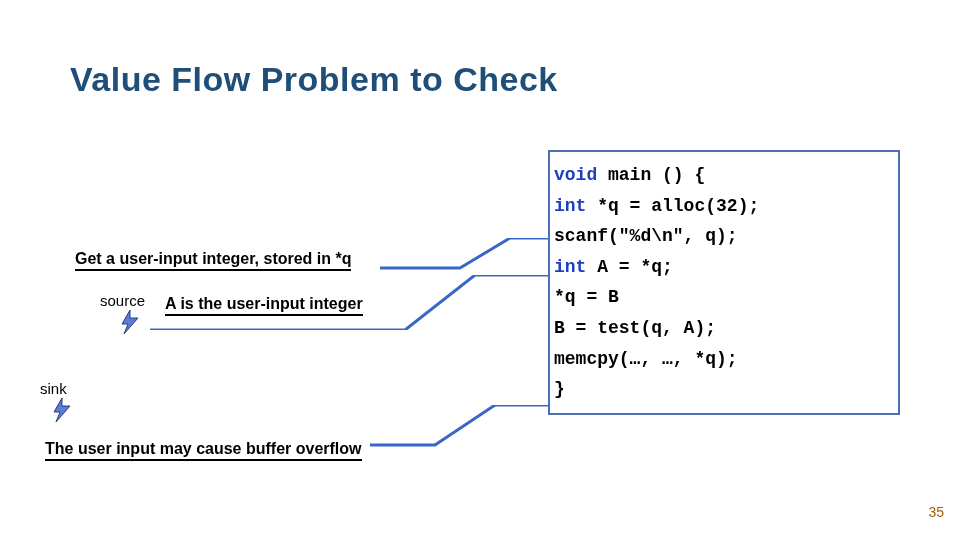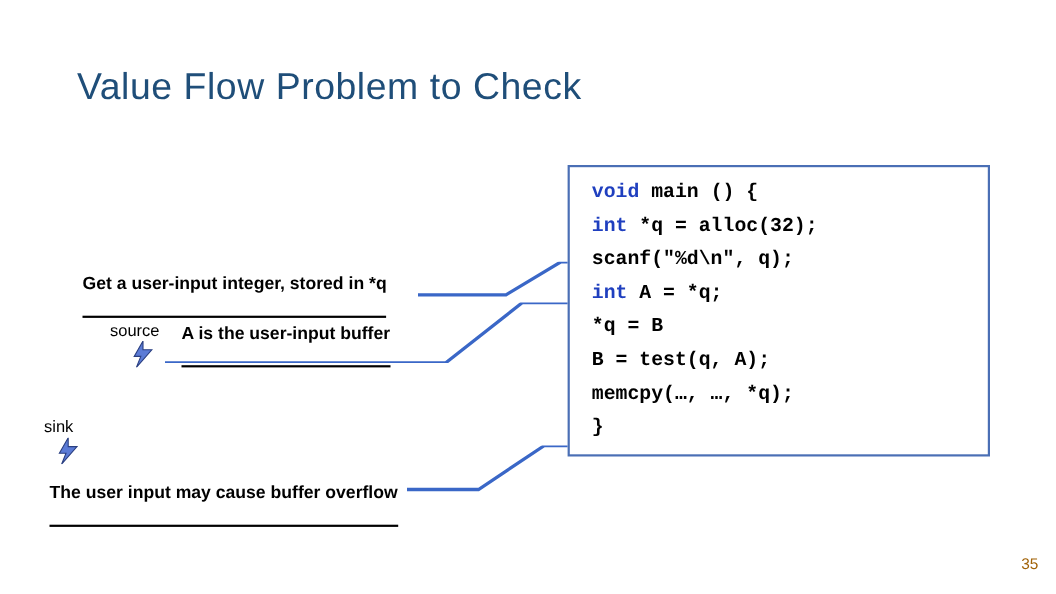--- a/index.html
+++ b/index.html
@@ -1,21 +1,21 @@
 <!DOCTYPE html>
 <html><head>
 <meta charset="utf-8">
 <style>
   html,body{margin:0;padding:0;width:960px;height:540px;background:#fff;font-family:Arial,Helvetica,sans-serif;overflow:hidden}
   .slide{position:relative;width:960px;height:540px}
-  .title{position:absolute;left:70px;top:60px;font-size:34px;color:#1f4e79;font-weight:400;letter-spacing:.5px}
-  .code-box{position:absolute;right:60px;top:150px;width:340px;border:2px solid #4a6fb5;background:#fff;font-family:"Courier New",monospace;font-size:18px;line-height:1.7;padding:8px 20px;font-weight:bold}
+  .title{position:absolute;left:70px;top:60px;font-size:34px;color:#1f4e79;font-weight:700;letter-spacing:.5px}
+  .code-box{position:absolute;right:60px;top:150px;width:340px;border:2px solid #4a6fb5;background:#fff;font-family:"Courier New",monospace;font-size:18px;line-height:1.7;padding:8px 4px;font-weight:bold}
   .code-box .kw{color:#1f3fbf;font-weight:bold}
   .anno{position:absolute;font-size:16px;font-weight:bold;color:#000}
-  .under{border-bottom:2px solid #000;display:inline-block;padding-bottom:19px}
+  .under{border-bottom:2px solid #000;display:inline-block;padding-bottom:1px}
   .conn{position:absolute;height:0;pointer-events:none}
   .lbl{position:absolute;font-size:15px;font-weight:normal}
   .bolt{position:absolute;width:24px;height:24px}
   .bolt svg{width:100%;height:100%}
   .pagenum{position:absolute;right:16px;bottom:20px;font-size:14px;color:#a16207}
 </style>
 </head>
 <body>
 <div class="slide">
 
@@ -28,21 +28,21 @@
   <polyline points="0,30 80,30 130,0 180,0" fill="none" stroke="#3a67c7" stroke-width="3"></polyline>
 </svg>
 
 <div class="lbl" style="left:100px;top:292px">source</div>
 <div class="bolt" style="left:118px;top:310px">
   <svg viewBox="0 0 24 24">
         <polygon points="12,0 4,14 10,14 6,24 20,8 12,8" fill="#5b7bd6" stroke="#2a3f80" stroke-width="1"></polygon>
       </svg>
 </div>
 <div class="anno" style="left:165px;top:295px">
-  <span class="under">A is the user-input buffer</span>
+  <span class="under">A is the user-input integer</span>
 </div>
 <svg class="conn" style="left:150px;top:275px;width:410px;height:55px">
   <polyline points="0,55 255,55 325,0 410,0" fill="none" stroke="#3a67c7" stroke-width="3"></polyline>
 </svg>
 
 <div class="lbl" style="left:40px;top:380px">sink</div>
 <div class="bolt" style="left:50px;top:398px">
   <svg viewBox="0 0 24 24">
         <polygon points="12,0 4,14 10,14 6,24 20,8 12,8" fill="#5b7bd6" stroke="#2a3f80" stroke-width="1"></polygon>
       </svg>

